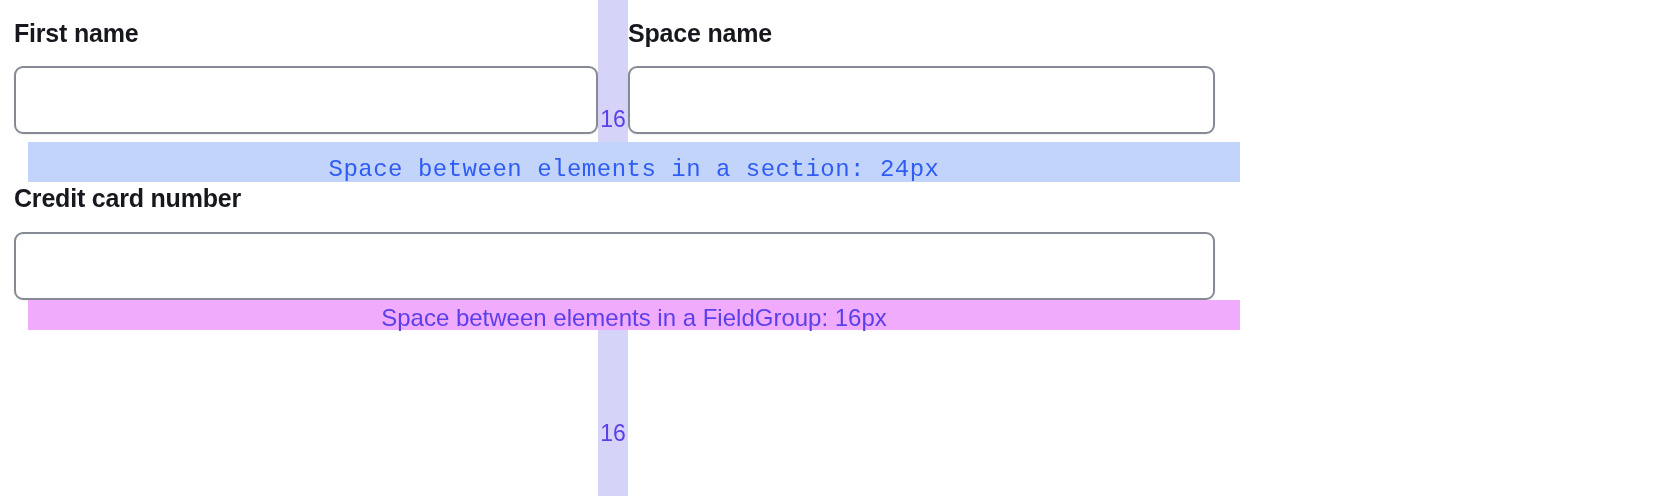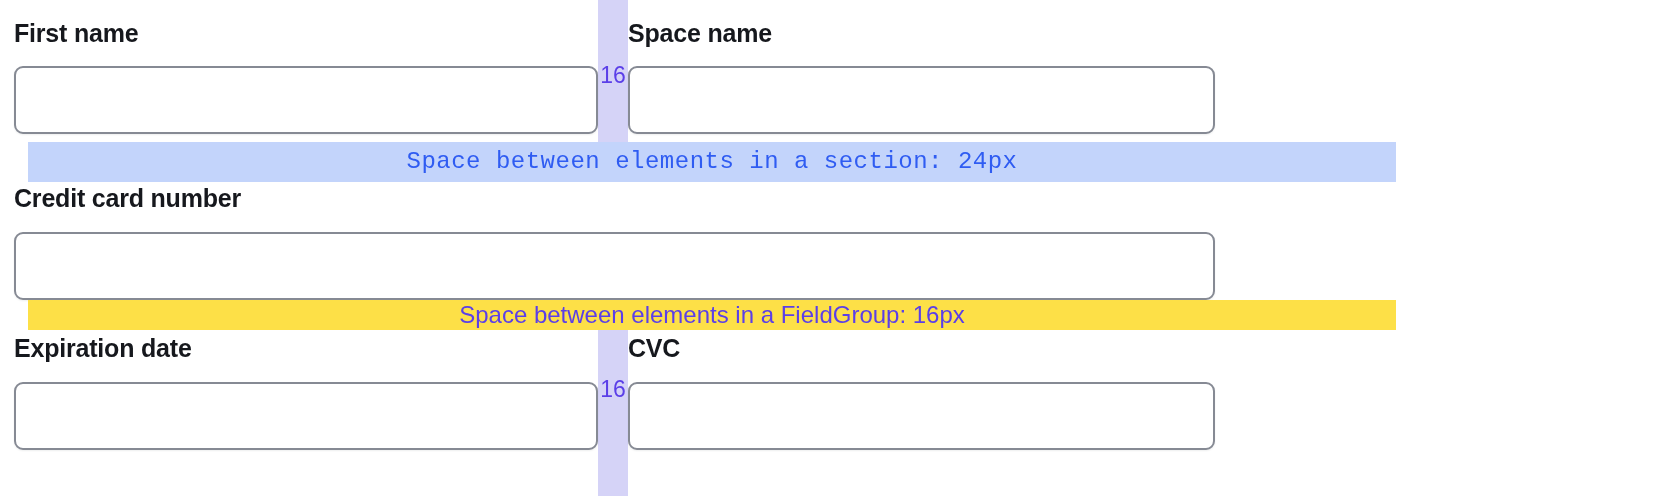--- a/index.html
+++ b/index.html
@@ -39,20 +39,21 @@
   }
   .gutter-band .gap-num {
     position: absolute;
     left: 50%;
     transform: translateX(-50%);
     color: #5b3fe8;
     font-family: "Liberation Sans", sans-serif;
     font-size: 23px;
     line-height: 1;
     white-space: nowrap;
+    margin-top: 44px;
   }
   #gutter-top { left: 584px; top: 0px; width: 30px; height: 142px; }
   #gutter-top .gap-num { top: 64px; }
   #gutter-bottom { left: 584px; top: 330px; width: 30px; height: 166px; }
   #gutter-bottom .gap-num { top: 48px; }
 
   
   .field-row {
     position: absolute;
     display: flex;
@@ -107,44 +108,44 @@
   #row-expiry    { top: 330px; }
   #row-expiry .field-label { position: absolute; top: 6px; left: 0; }
   #row-expiry .field-input { position: absolute; top: 52px; left: 0; }
   #row-expiry .field-col.left,
   #row-expiry .field-col.right { height: 166px; }
 
   
   .annot-bar {
     position: absolute;
     left: 14px;
-    width: 1368px;
+    width: 1212px;
     display: flex;
-    align-items: center;
+    align-items: flex-end;
     justify-content: center;
     z-index: 3;
   }
   .annot-text { white-space: nowrap; line-height: 1; }
 
   #annot-section {
     top: 142px;
     height: 40px;
     background: #c3d4fb;
   }
   #annot-section .annot-text {
     font-family: "Liberation Mono", monospace;
     font-size: 24px;
     color: #2f5cf2;
     letter-spacing: 0.5px;
   }
 
   #annot-fieldgroup {
     top: 300px;
     height: 30px;
-    background: #fde047;
+    background: #f0abfc;
   }
   #annot-fieldgroup .annot-text {
     font-family: "Liberation Sans", sans-serif;
     font-size: 24px;
     color: #5b3fe8;
   }
 </style>
 </head>
 <body>
 
@@ -179,26 +180,15 @@
       <div class="field-col full">
         <label class="field-label">Credit card number</label>
         <input class="field-input" type="text" placeholder="" style="">
       </div>
     </div>
 
     <div class="annot-bar" id="annot-fieldgroup">
       <span class="annot-text">Space between elements in a FieldGroup: 16px</span>
     </div>
 
-    <div class="field-row" id="row-expiry">
-      <div class="field-col left">
-        <label class="field-label">Expiration date</label>
-        <input class="field-input" type="text" placeholder="" style="">
-      </div>
-      <div class="field-col spacer"></div>
-      <div class="field-col right">
-        <label class="field-label">CVC</label>
-        <input class="field-input" type="text" placeholder="" style="">
-      </div>
-    </div>
 
   </div>
 </div>
 
 </body></html>

